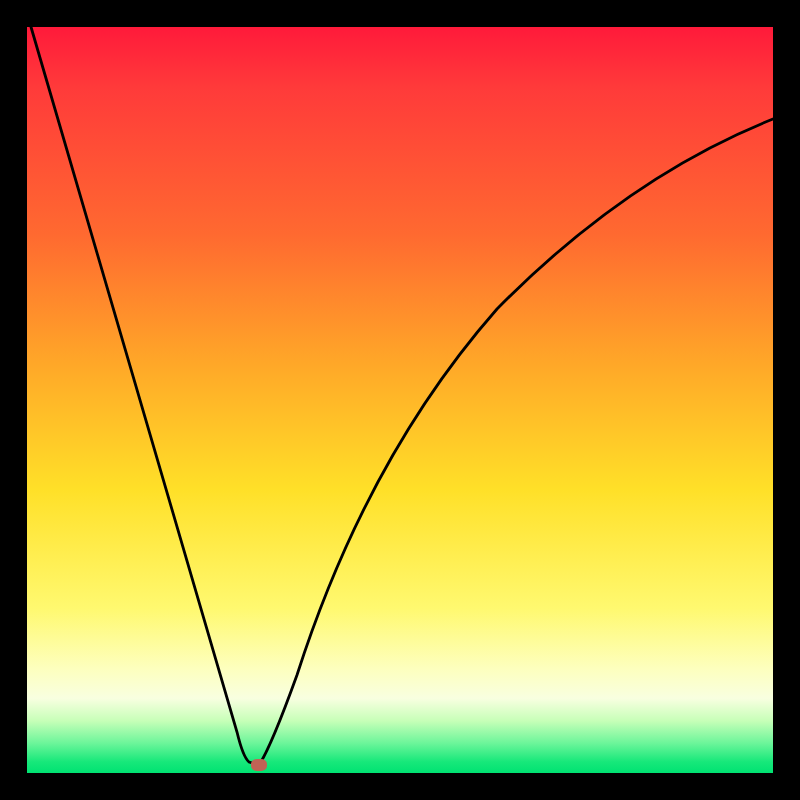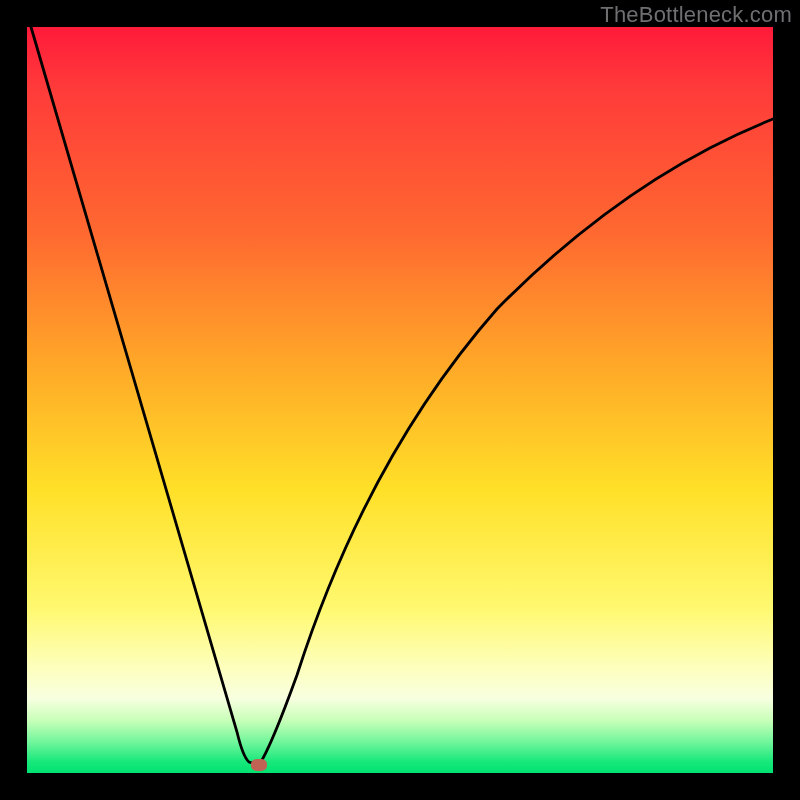--- a/index.html
+++ b/index.html
@@ -89,14 +89,13 @@
 
       <path d="M 232 738
                Q 244 720 270 648
                Q 340 430 470 282
                Q 600 150 746 92"></path>
     </svg>
 
     <div class="marker" style="left:232px; top:738px;"></div>
   </div>
 
-  <div class="watermark">TheBottleneck.com</div>
 </div>
 
 </body></html>

